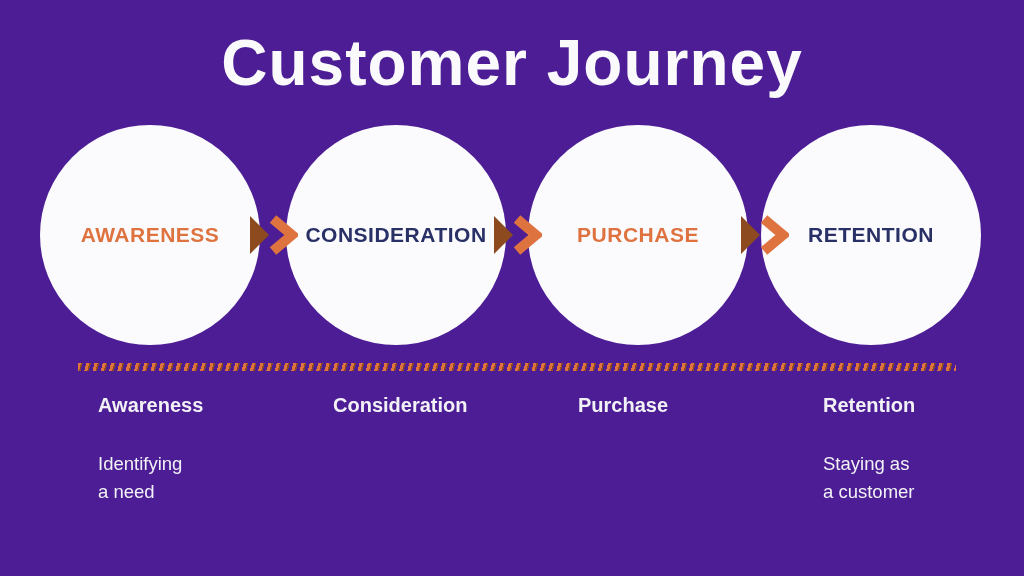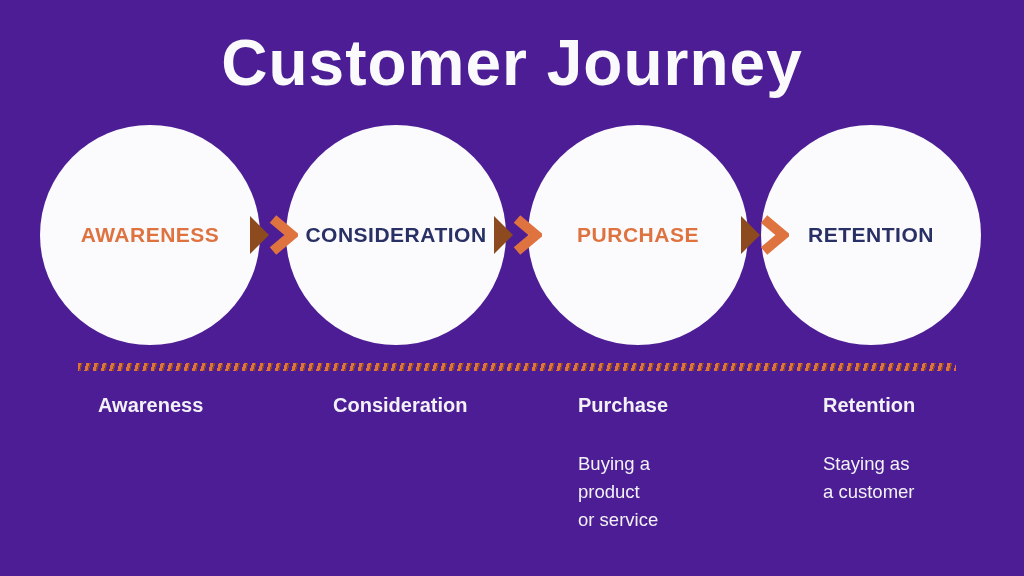--- a/index.html
+++ b/index.html
@@ -111,29 +111,28 @@
   </svg>
   <svg class="arrow a3" viewBox="0 0 48 40">
     <polygon points="0,1 19,20 0,39" fill="#8C4A1E"></polygon>
     <polyline points="23,4 42,20 23,36" fill="none" stroke="#DF7340" stroke-width="10"></polyline>
   </svg>
 
   <div class="divider"></div>
 
   <div class="stage-col col1">
     <div class="stage-heading">Awareness</div>
+    <div class="stage-desc">Identifying
+a need</div>
   </div>
   <div class="stage-col col2">
     <div class="stage-heading">Consideration</div>
   </div>
   <div class="stage-col col3">
     <div class="stage-heading">Purchase</div>
-    <div class="stage-desc">Buying a
-product
-or service</div>
   </div>
   <div class="stage-col col4">
     <div class="stage-heading">Retention</div>
     <div class="stage-desc">Staying as
 a customer</div>
   </div>
 
 </div>
 
 </body></html>

